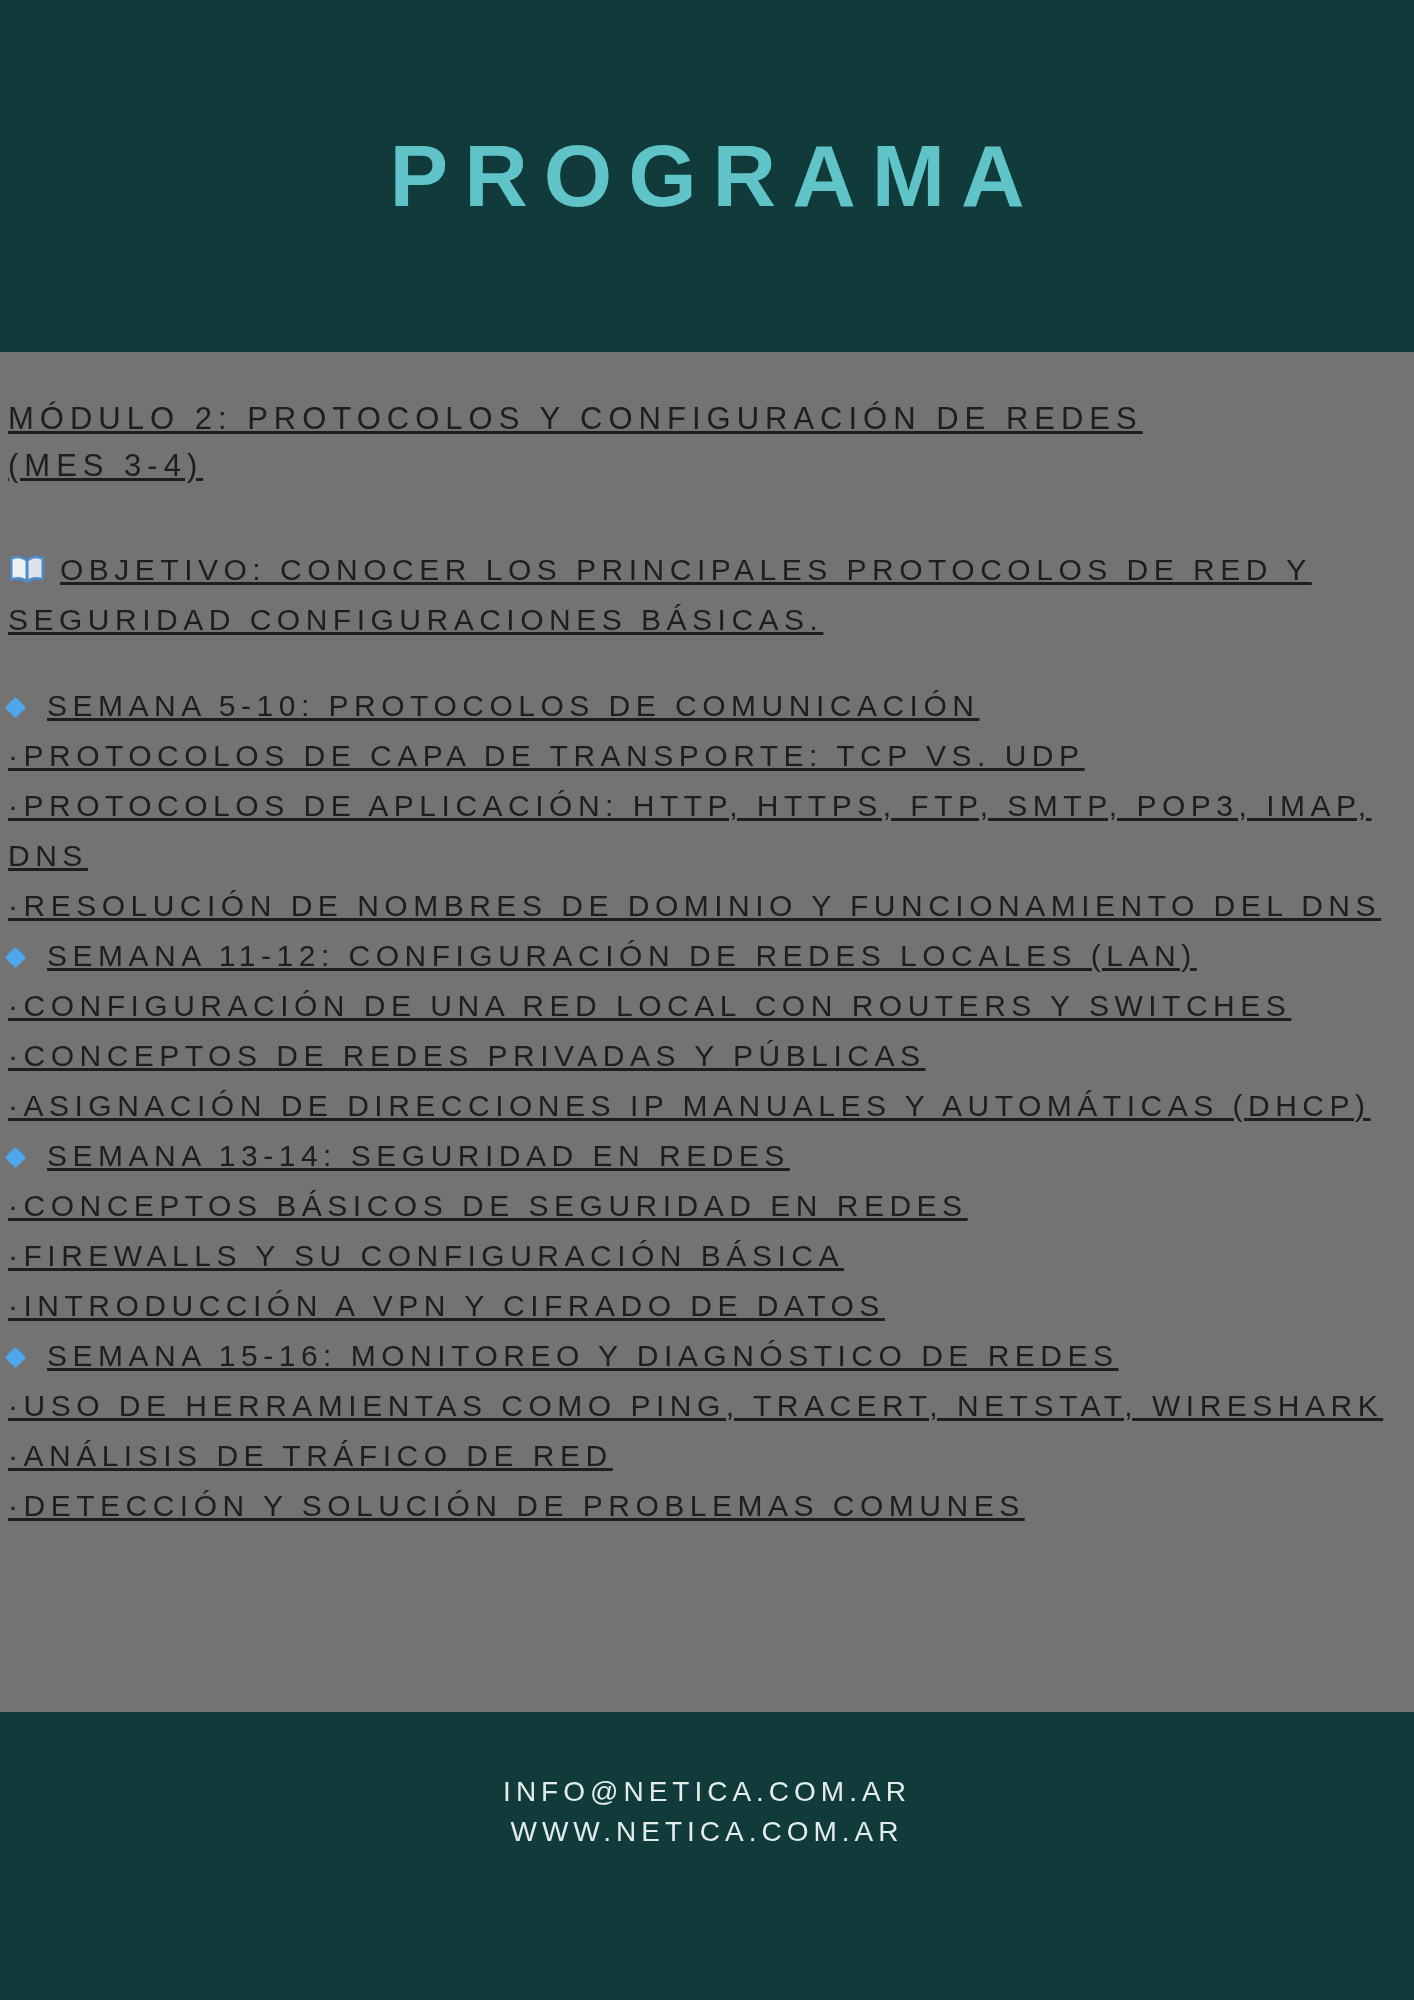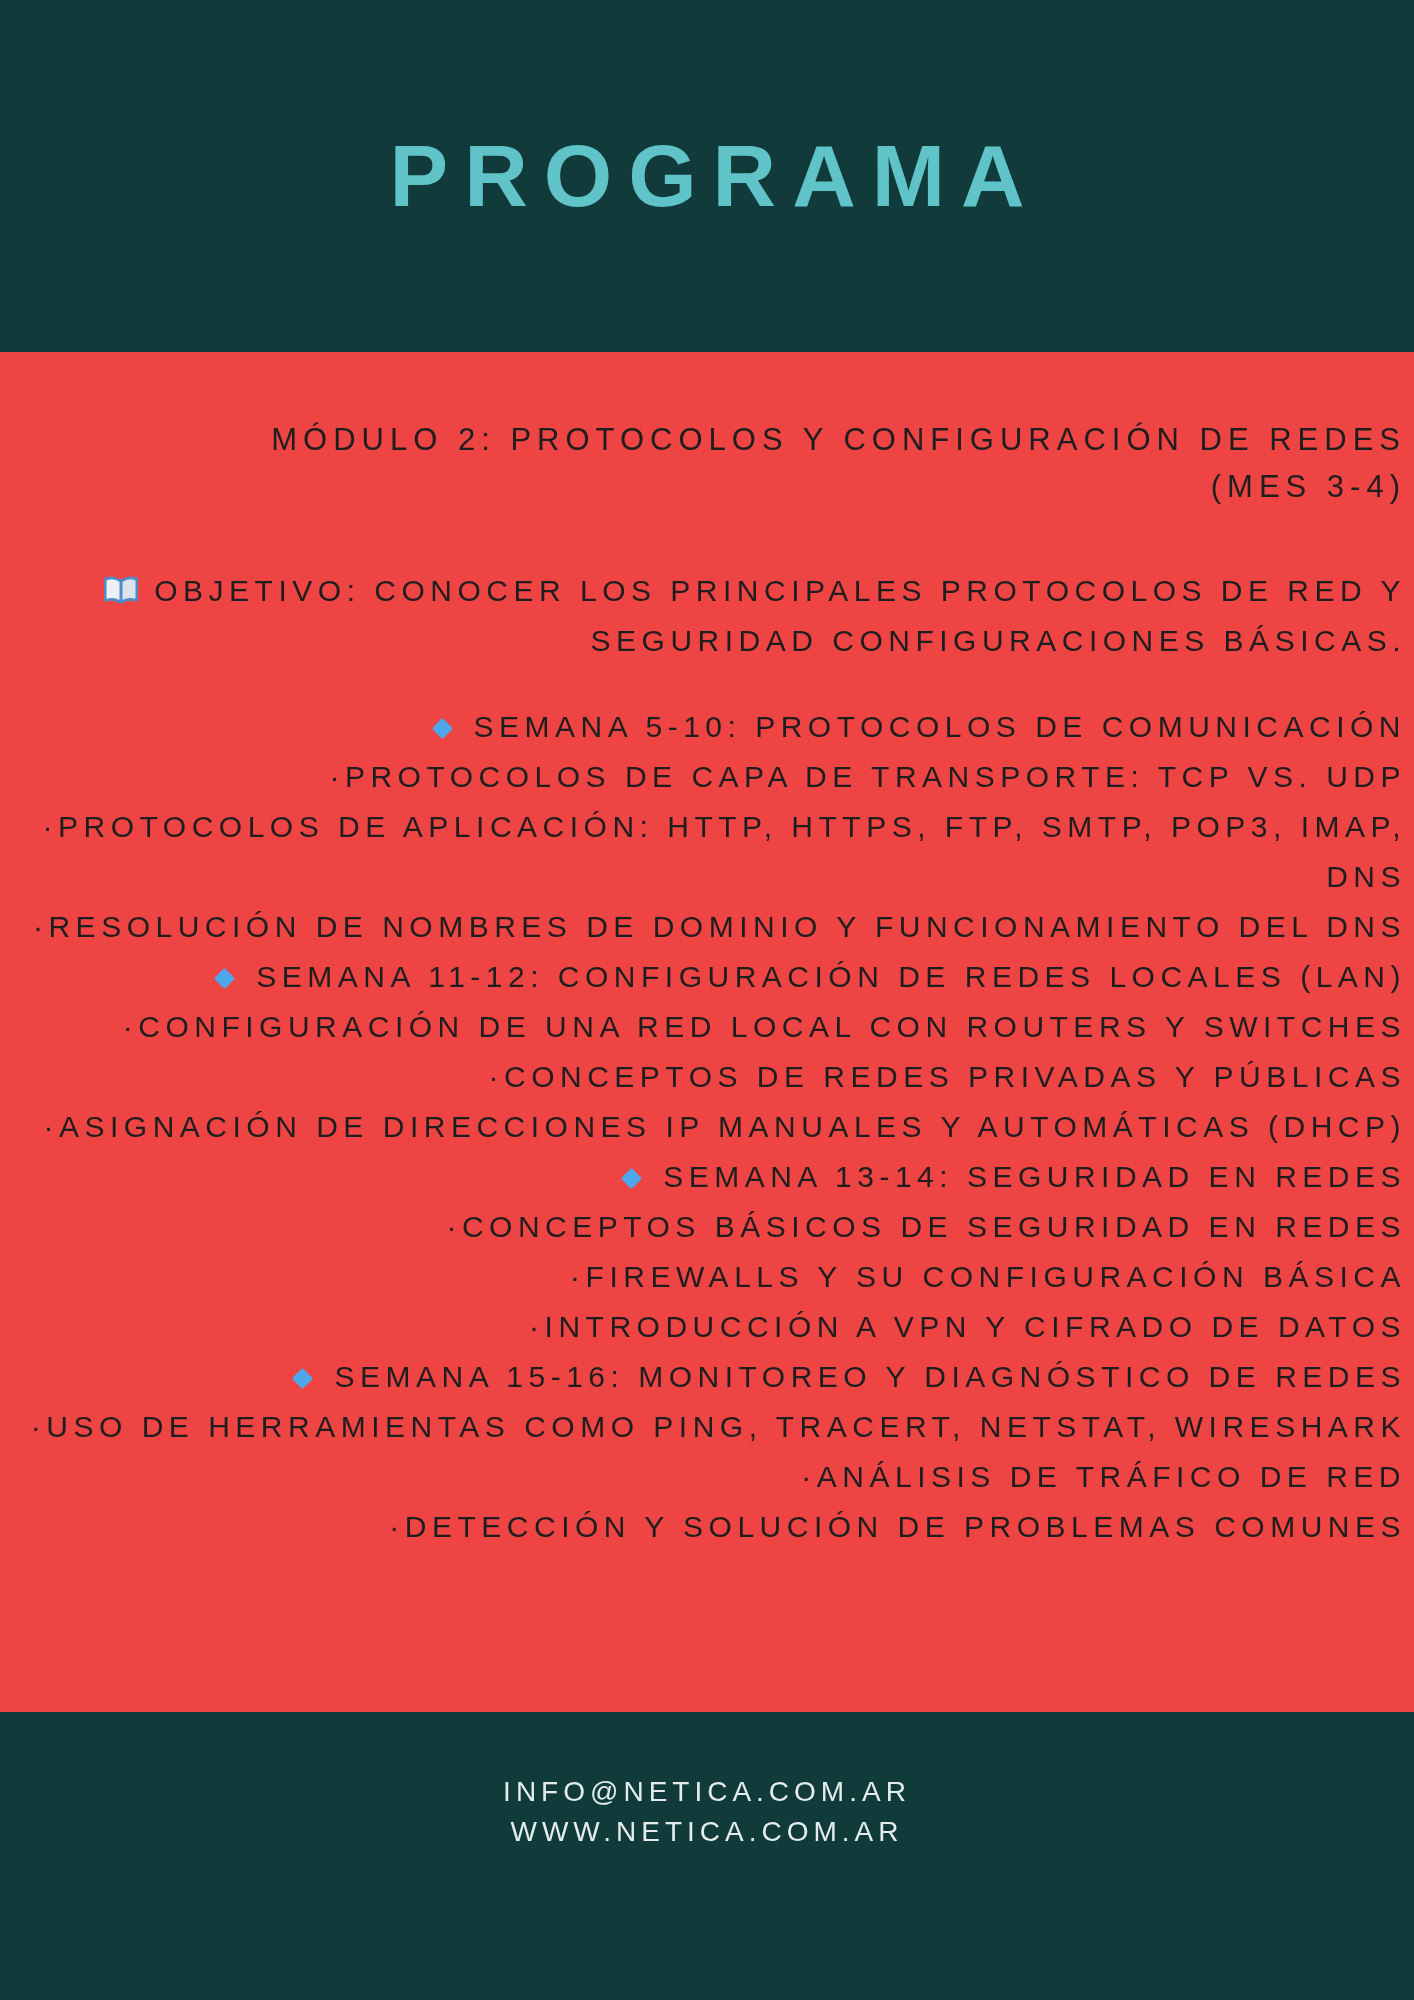--- a/index.html
+++ b/index.html
@@ -1,41 +1,42 @@
 <!DOCTYPE html>
 <html lang="es"><head>
 <meta charset="utf-8">
 <style>
   html, body { margin:0; padding:0; background:#ffffff; }
   .page {
     width:1414px; height:2000px;
     display:flex; flex-direction:column;
-    background:#ef4444;
+    background:#737373;
     font-family:"Liberation Sans", sans-serif;
     overflow:hidden;
   }
   .band { background:#113B3A; }
   .header-band {
     height:352px; flex:0 0 352px;
     display:flex; align-items:center; justify-content:center;
   }
   .page-title {
     color:#5FC3C8;
     font-size:88px;
     font-weight:bold;
     letter-spacing:16px;
     margin-left:16px; 
     white-space:nowrap;
   }
   .content {
     flex:1 1 auto;
-    padding:64px 8px 0;
-    text-align:right;
+    padding:43px 8px 0;
+    text-align:left;
     color:#1E1E1E;
     box-sizing:border-box;
+    text-decoration:underline;
   }
   .module-line {
     font-size:31px; letter-spacing:6px; line-height:47px; margin:0;
   }
   .objective {
     margin:56px 0 0;
     font-size:30px; letter-spacing:5.5px; line-height:50px;
   }
   .book-icon {
     display:inline-block; width:38px; height:32px;

